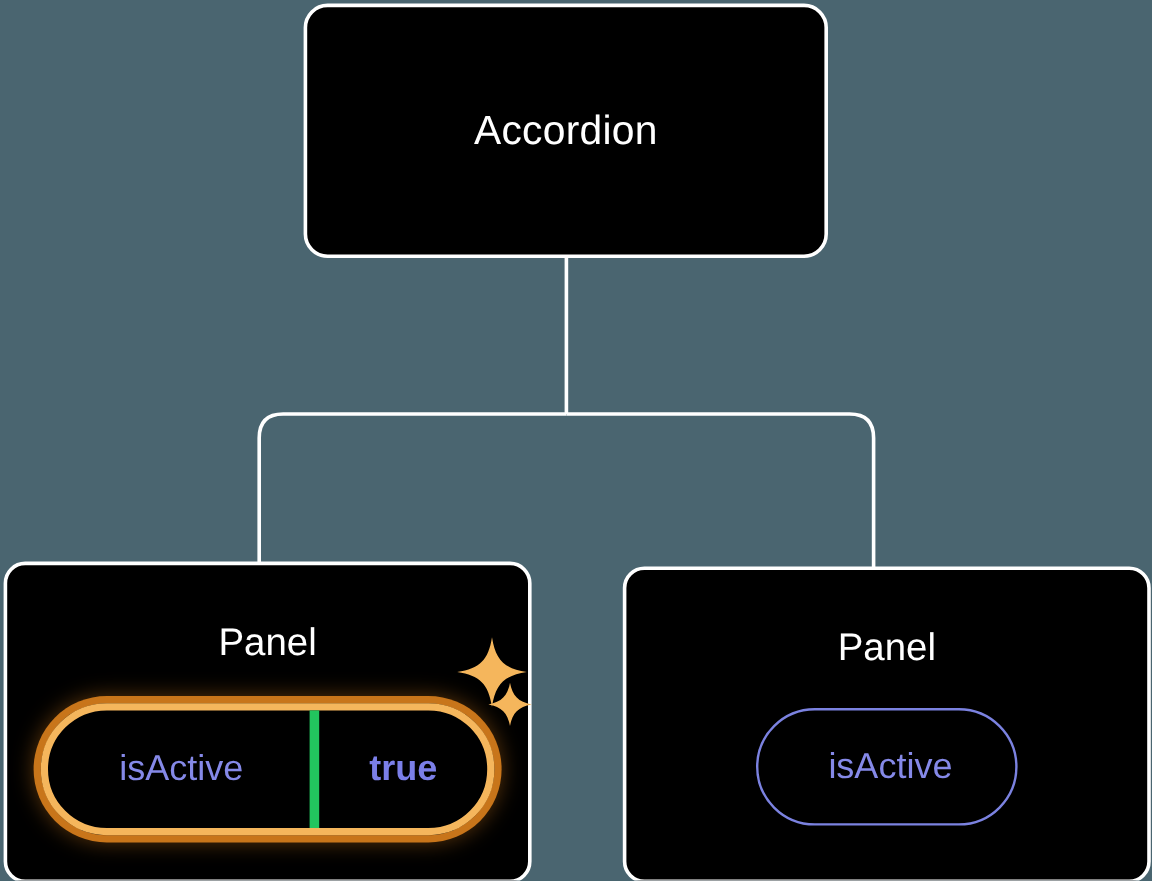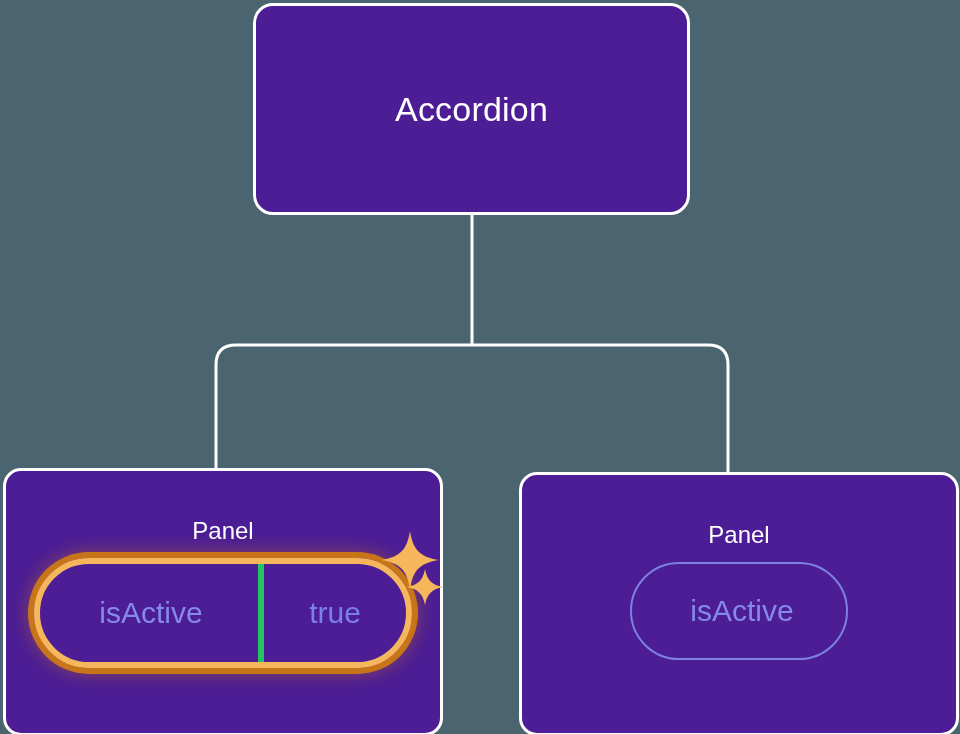--- a/index.html
+++ b/index.html
@@ -24,21 +24,21 @@
     top: 0;
     width: 960px;
     height: 734px;
     pointer-events: none;
   }
 
   
   .node {
     position: absolute;
     box-sizing: border-box;
-    background: #4c1d95;
+    background: #000000;
     border: 3px solid #ffffff;
     border-radius: 18px;
   }
 
   .node-root {
     left: 253px;
     top: 3px;
     width: 437px;
     height: 212px;
     border-radius: 20px;
@@ -72,30 +72,30 @@
   .node-panel-right {
     left: 519px;
     top: 472px;
     width: 440px;
     height: 264px;
     border-radius: 18px;
   }
 
   .node-title-panel {
     color: #ffffff;
-    font-size: 24px;
+    font-size: 32px;
     font-weight: 400;
     line-height: 1;
     margin-top: 48px;
   }
 
   
   .pill-wrap {
     position: relative;
-    margin-top: 15px;
+    margin-top: 35px;
   }
 
   .pill {
     position: relative;
     box-sizing: border-box;
     display: flex;
     align-items: stretch;
     border-radius: 999px;
     overflow: hidden;
   }
@@ -145,22 +145,22 @@
     background: transparent;
   }
 
   .pill-highlight .pill-key {
     width: 218px;
     padding-left: 4px;
   }
 
   .pill-highlight .pill-val {
     width: 148px;
-    border-left: 6px solid #22c55e;
-    font-weight: normal;
+    border-left: 8px solid #22c55e;
+    font-weight: bold;
     color: #7b7fe8;
   }
 
   
   .sparkle {
     position: absolute;
     pointer-events: none;
   }
   .sparkle-big {
     left: 378px;

